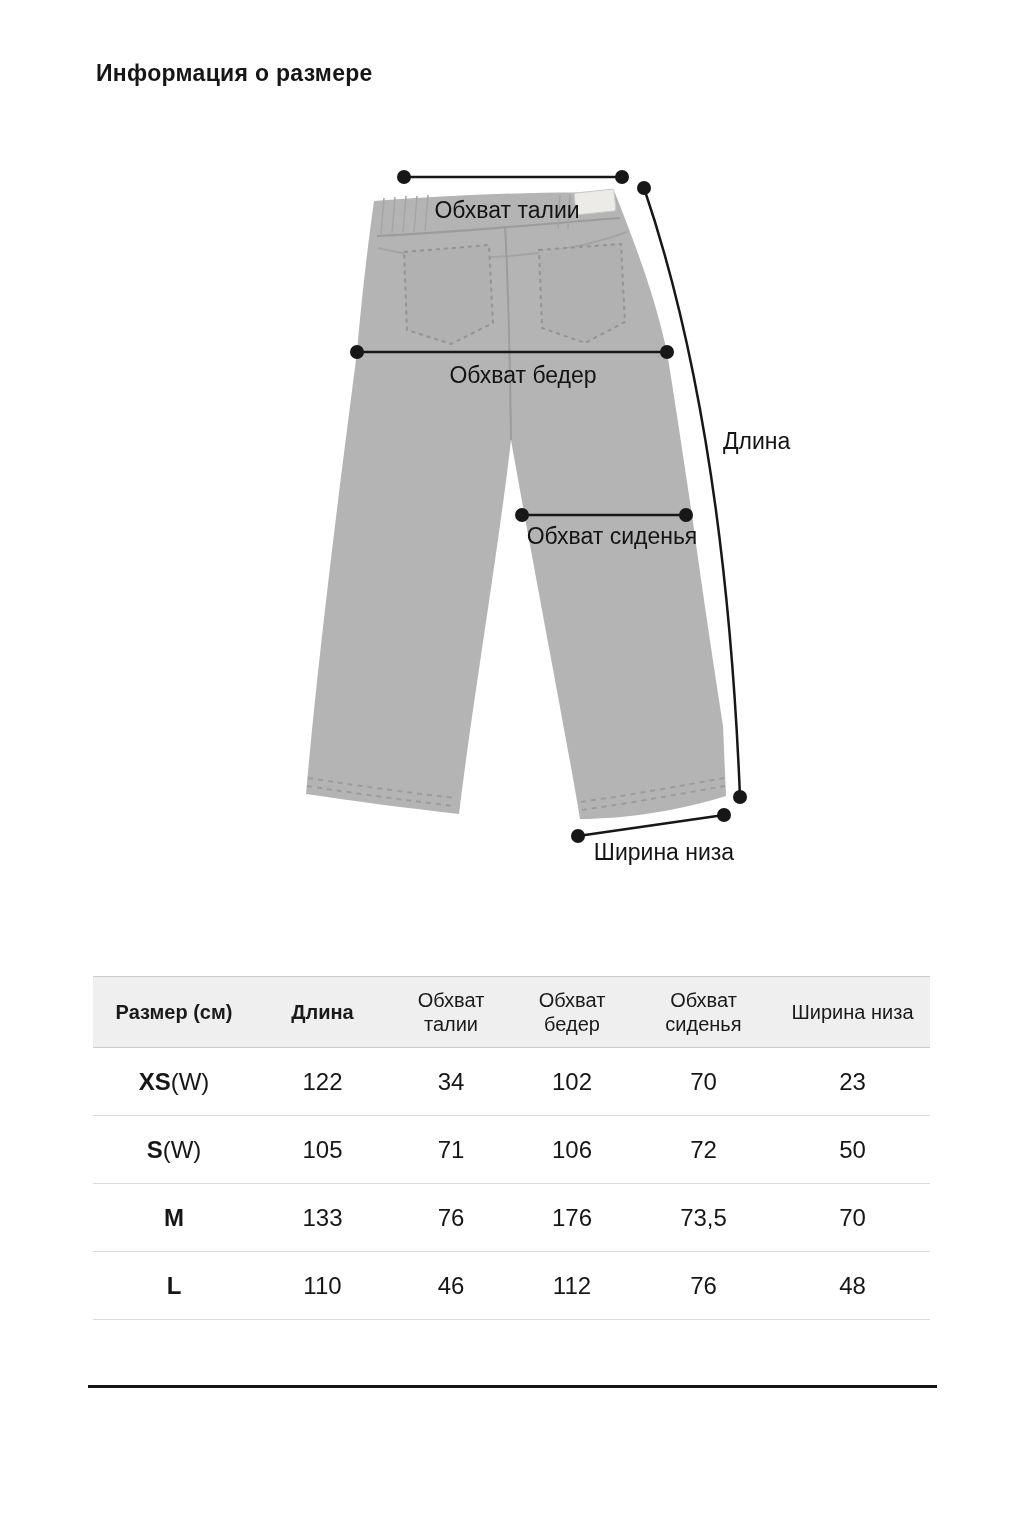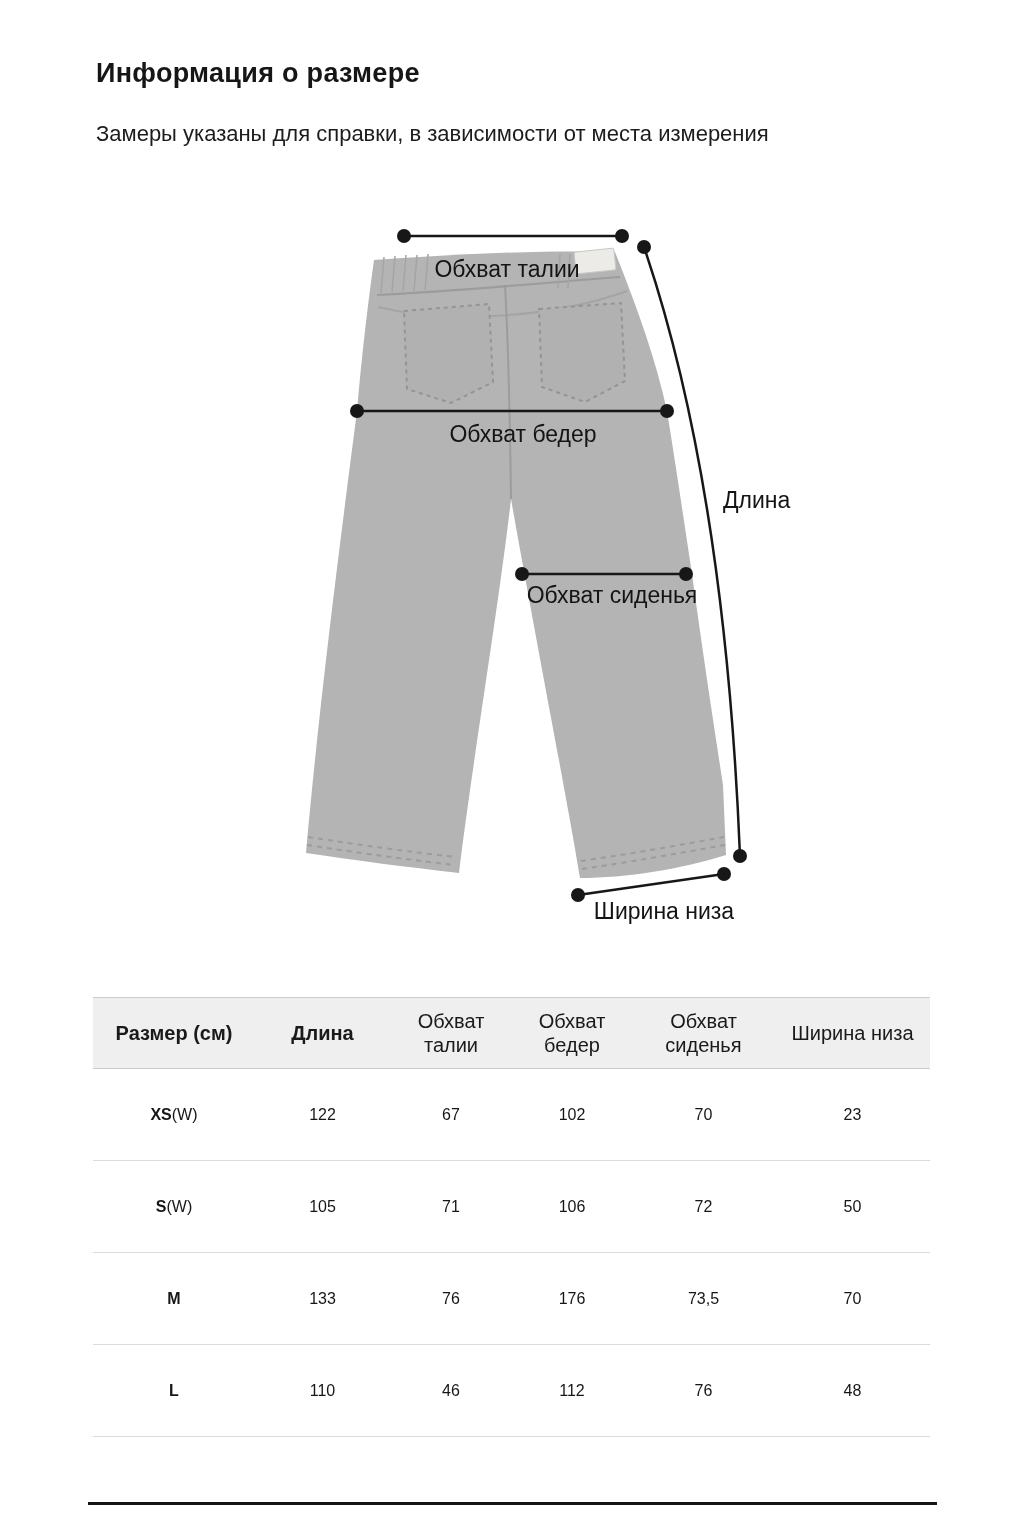--- a/index.html
+++ b/index.html
@@ -2,61 +2,60 @@
 <html><head>
 <meta charset="utf-8">
 <style>
   html,body { margin:0; padding:0; background:#ffffff; }
   .page {
     position:relative; width:1024px; height:1536px; background:#ffffff;
     font-family:"Liberation Sans", sans-serif; color:#1a1a1a; overflow:hidden;
   }
   .page-title {
     margin:0; padding:54px 0 0 96px;
-    font-size:27px; line-height:38px; font-weight:700; letter-spacing:0.3px;
+    font-size:23px; line-height:38px; font-weight:700; letter-spacing:0.3px;
     color:#161616;
   }
   .page-subtitle {
     margin:24px 0 0 96px; font-size:22px; line-height:35px; color:#1c1c1c;
   }
   .diagram { position:relative; width:1024px; height:740px; margin-top:54px; }
   .diagram svg { position:absolute; left:0; top:0; }
   .diagram text {
     font-family:"Liberation Sans", sans-serif; font-size:23px; fill:#141414;
   }
   .size-table {
-    width:837px; margin:52px 0 0 93px;
+    width:837px; margin:90px 0 0 93px;
     border-collapse:collapse; table-layout:fixed;
   }
   .size-table th {
     background:#efefef; border-top:1px solid #cccccc; border-bottom:1px solid #cccccc;
     font-weight:400; font-size:20px; line-height:24px; padding:11px 2px;
     text-align:center; vertical-align:middle; color:#1a1a1a;
   }
   .size-table th.col-bold { font-weight:700; }
   .size-table td {
     height:59px; text-align:center; vertical-align:middle;
-    border-bottom:1px solid #dbdbdb; font-size:16px; color:#161616; padding:16px 2px;
+    border-bottom:1px solid #dbdbdb; font-size:24px; color:#161616; padding:4px 2px;
   }
   .size-cell-main { font-weight:700; }
   .size-cell-suffix { font-weight:400; }
   .bottom-rule {
     width:849px; height:0; margin:65px 0 0 88px;
     border-top:3px solid #141414;
   }
 </style>
 </head>
 <body>
 
 <div class="page">
 
   <h1 class="page-title">Информация о размере</h1>
 
   <div class="page-subtitle">
-    <div>Замеры указаны для справки, в зависимости от места измерения</div>
   </div>
 
   <div class="diagram">
     <svg width="1024" height="740" viewBox="0 0 1024 740">
 
       <g>
         <path d="M 374 55
              C 455 49, 545 45, 615 47
              C 638 105, 656 155, 667 206
              C 676 262, 684 316, 692 369
@@ -127,21 +126,21 @@
         <th>Обхват талии</th>
         <th>Обхват бедер</th>
         <th>Обхват сиденья</th>
         <th>Ширина низа</th>
       </tr>
     </thead>
     <tbody>
       <tr>
         <td><span class="size-cell-main">XS</span><span class="size-cell-suffix">(W)</span></td>
         <td>122</td>
-        <td>67</td>
+        <td>34</td>
         <td>102</td>
         <td>70</td>
         <td>23</td>
       </tr>
       <tr>
         <td><span class="size-cell-main">S</span><span class="size-cell-suffix">(W)</span></td>
         <td>105</td>
         <td>71</td>
         <td>106</td>
         <td>72</td>

